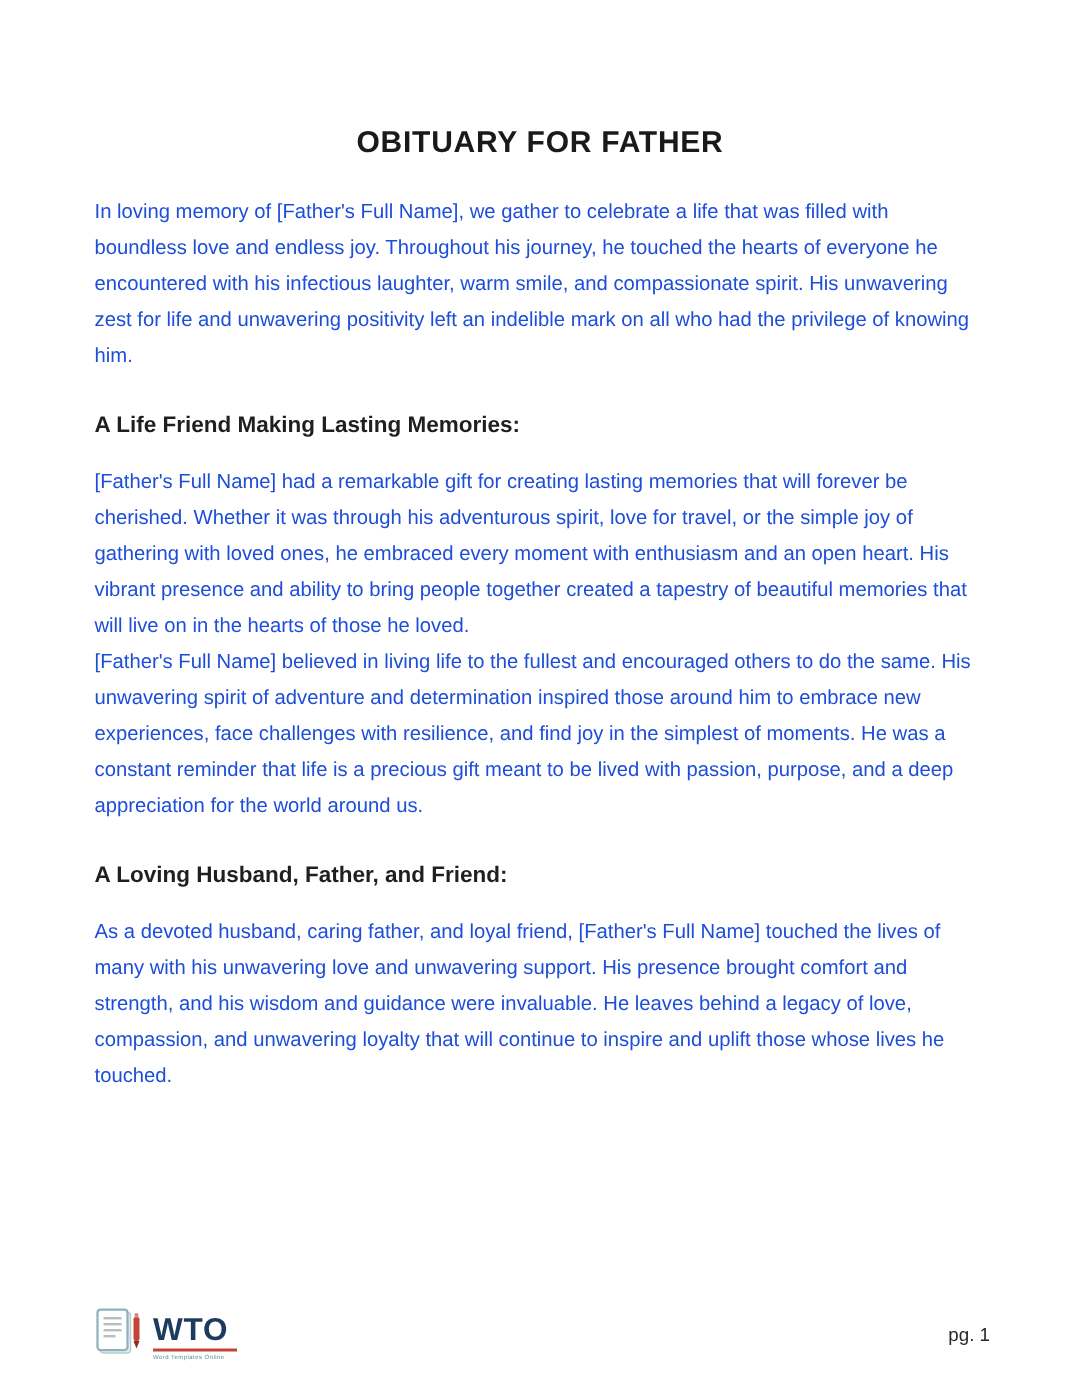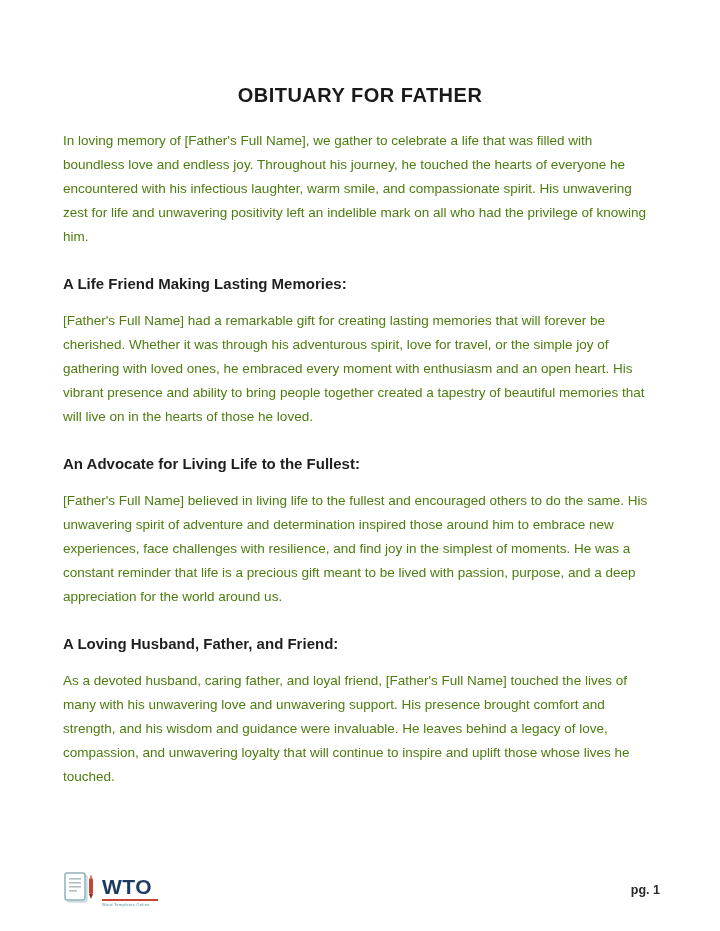--- a/index.html
+++ b/index.html
@@ -28,21 +28,21 @@
   .section-heading {
     font-size: 15px;
     font-weight: 700;
     color: #1f1f1f;
     margin-top: 26px;
     margin-bottom: 17px;
   }
   .section-body {
     font-size: 13.5px;
     line-height: 24px;
-    color: #4d7c0f;
+    color: #1d4ed8;
     max-width: 596px;
   }
   .page-footer {
     position: absolute;
     left: 63px;
     right: 60px;
     bottom: 24px;
     display: flex;
     align-items: center;
     justify-content: space-between;
@@ -73,42 +73,41 @@
     margin: 2px 0 2px 0;
   }
   .logo-tagline {
     font-size: 4px;
     color: #4e8f96;
     letter-spacing: 0.3px;
     white-space: nowrap;
   }
   .page-number {
     font-size: 12.5px;
-    font-weight: 700;
+    font-weight: 400;
     color: #2a2a2a;
   }
 </style>
 </head>
 <body>
 
 <div class="page">
 
   <h1 class="page-title">OBITUARY FOR FATHER</h1>
 
   <section>
     <p class="section-body">In loving memory of [Father's Full Name], we gather to celebrate a life that was filled with boundless love and endless joy. Throughout his journey, he touched the hearts of everyone he encountered with his infectious laughter, warm smile, and compassionate spirit. His unwavering zest for life and unwavering positivity left an indelible mark on all who had the privilege of knowing him.</p>
   </section>
 
   <section>
     <h2 class="section-heading">A Life Friend Making Lasting Memories:</h2>
     <p class="section-body">[Father's Full Name] had a remarkable gift for creating lasting memories that will forever be cherished. Whether it was through his adventurous spirit, love for travel, or the simple joy of gathering with loved ones, he embraced every moment with enthusiasm and an open heart. His vibrant presence and ability to bring people together created a tapestry of beautiful memories that will live on in the hearts of those he loved.</p>
   </section>
 
   <section>
-    <h2 class="section-heading">An Advocate for Living Life to the Fullest:</h2>
     <p class="section-body">[Father's Full Name] believed in living life to the fullest and encouraged others to do the same. His unwavering spirit of adventure and determination inspired those around him to embrace new experiences, face challenges with resilience, and find joy in the simplest of moments. He was a constant reminder that life is a precious gift meant to be lived with passion, purpose, and a deep appreciation for the world around us.</p>
   </section>
 
   <section>
     <h2 class="section-heading">A Loving Husband, Father, and Friend:</h2>
     <p class="section-body">As a devoted husband, caring father, and loyal friend, [Father's Full Name] touched the lives of many with his unwavering love and unwavering support. His presence brought comfort and strength, and his wisdom and guidance were invaluable. He leaves behind a legacy of love, compassion, and unwavering loyalty that will continue to inspire and uplift those whose lives he touched.</p>
   </section>
 
   <footer class="page-footer">
     <div class="logo">

